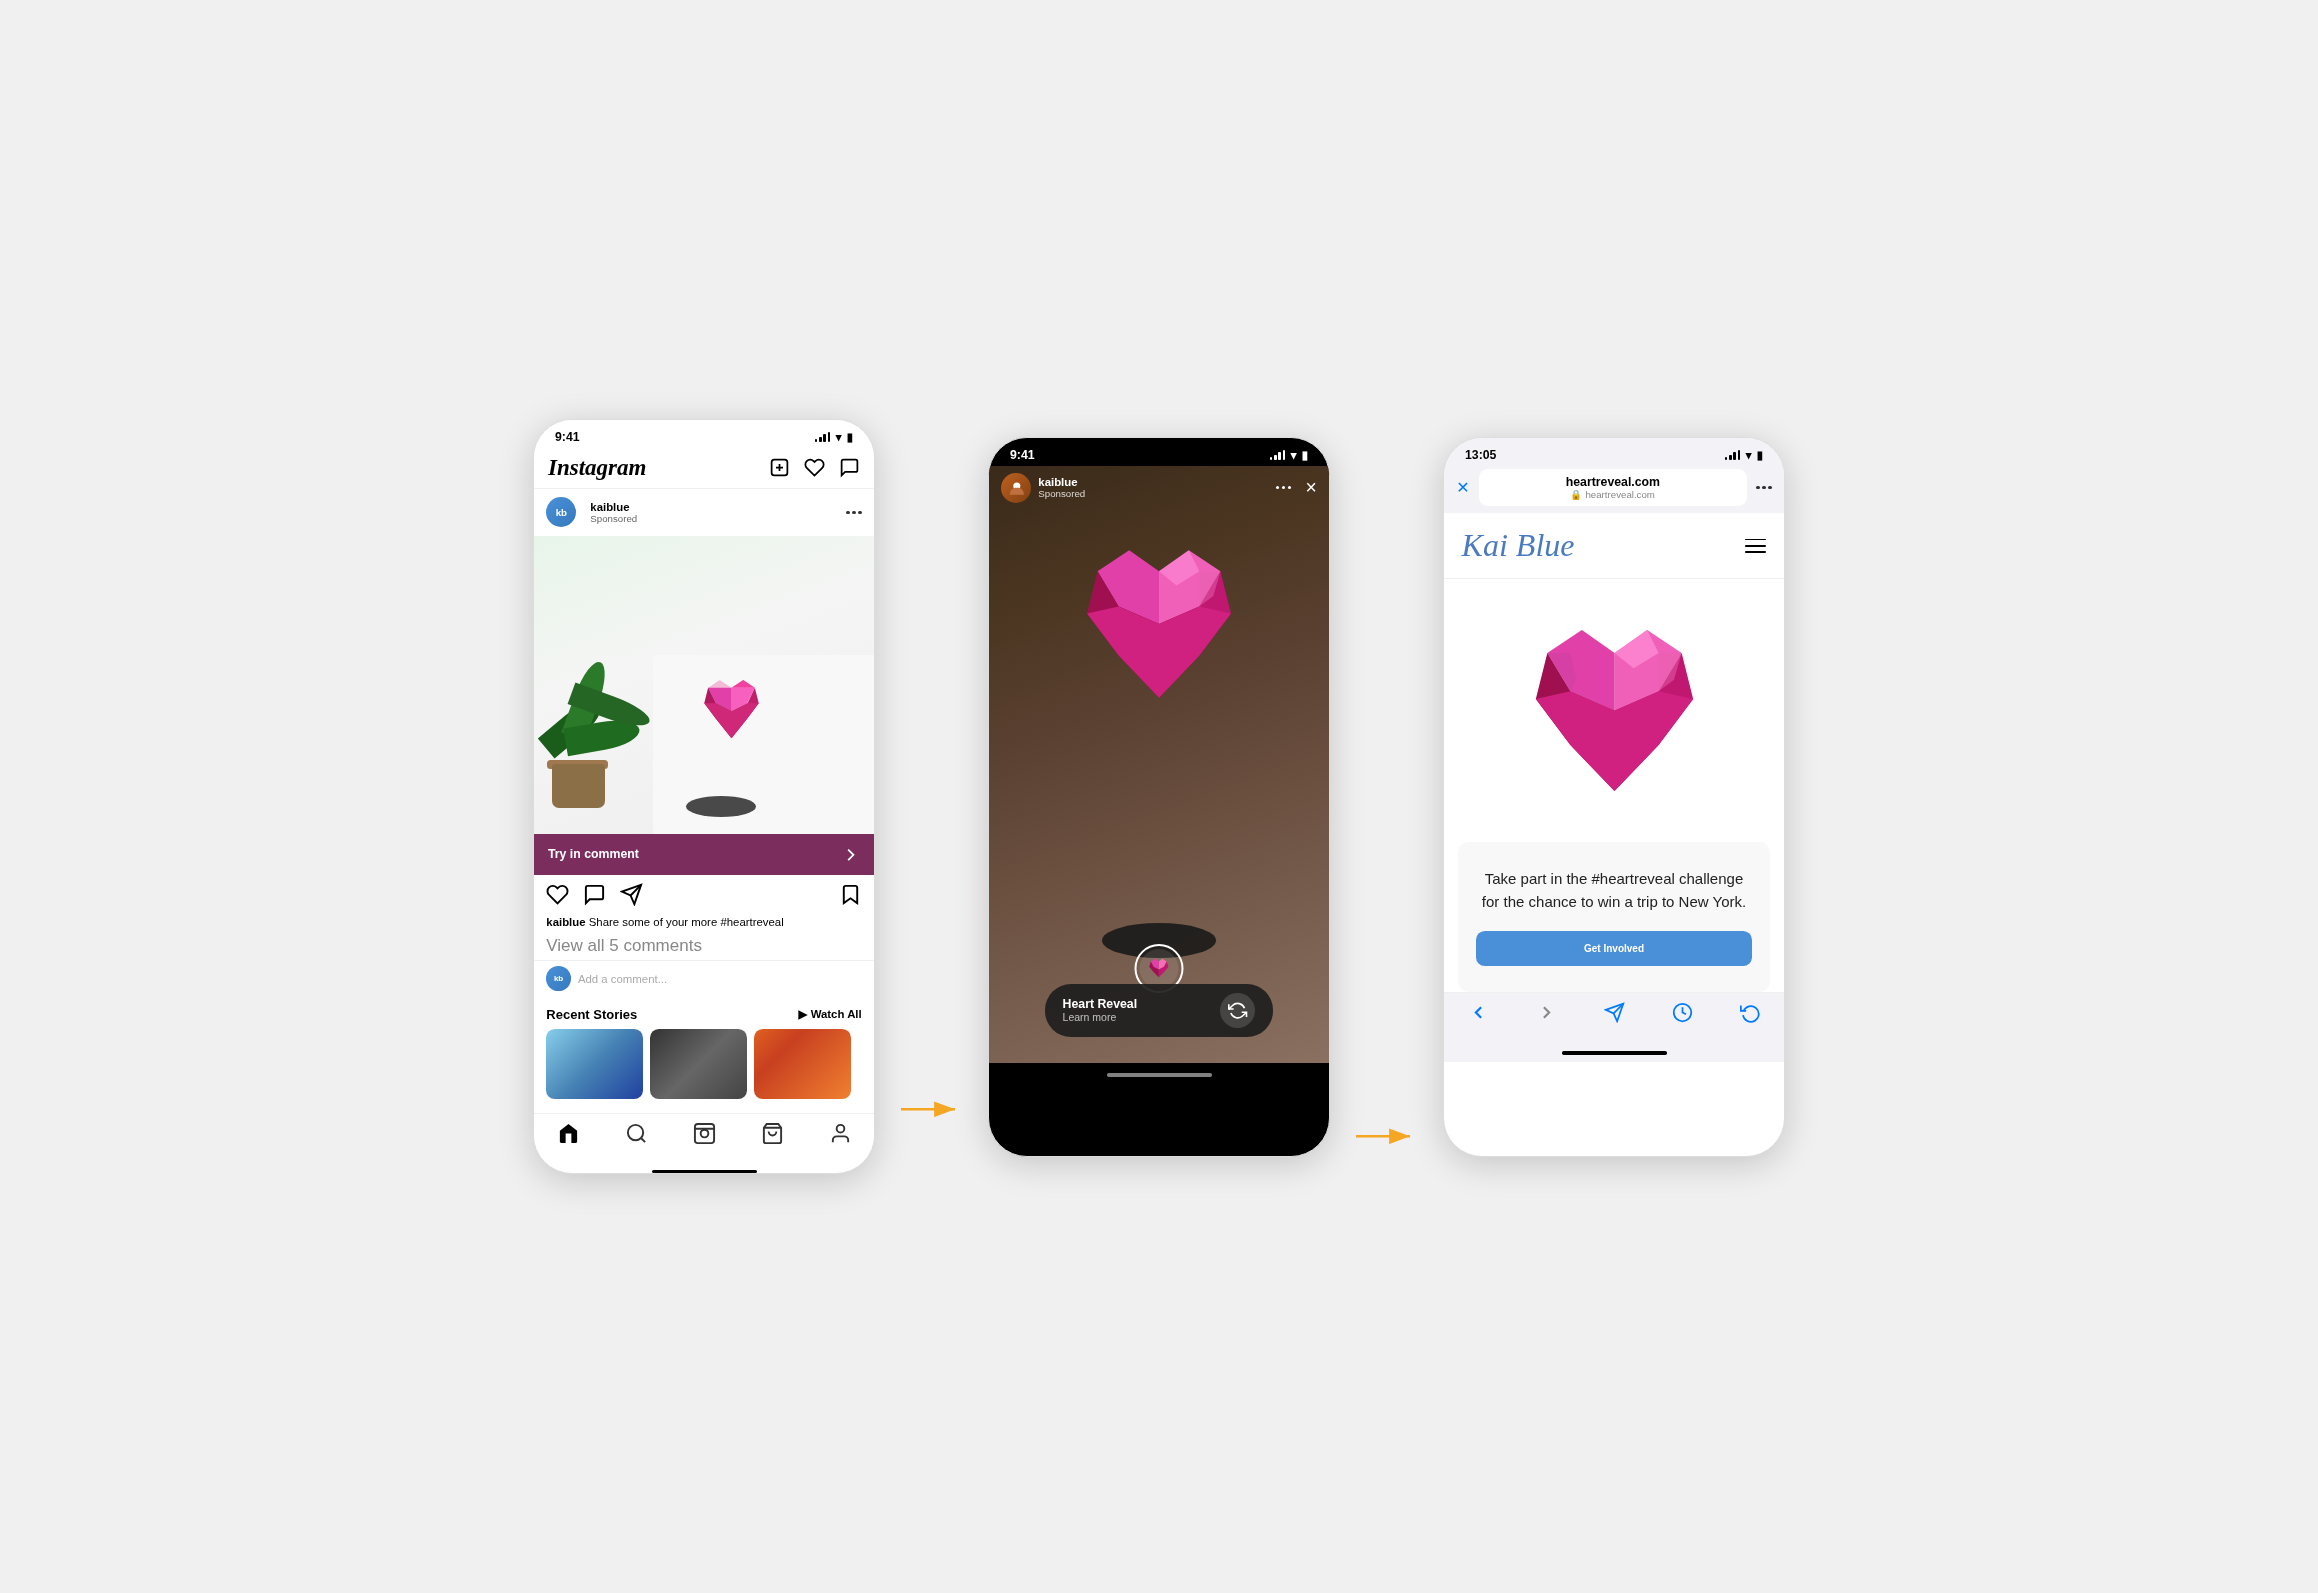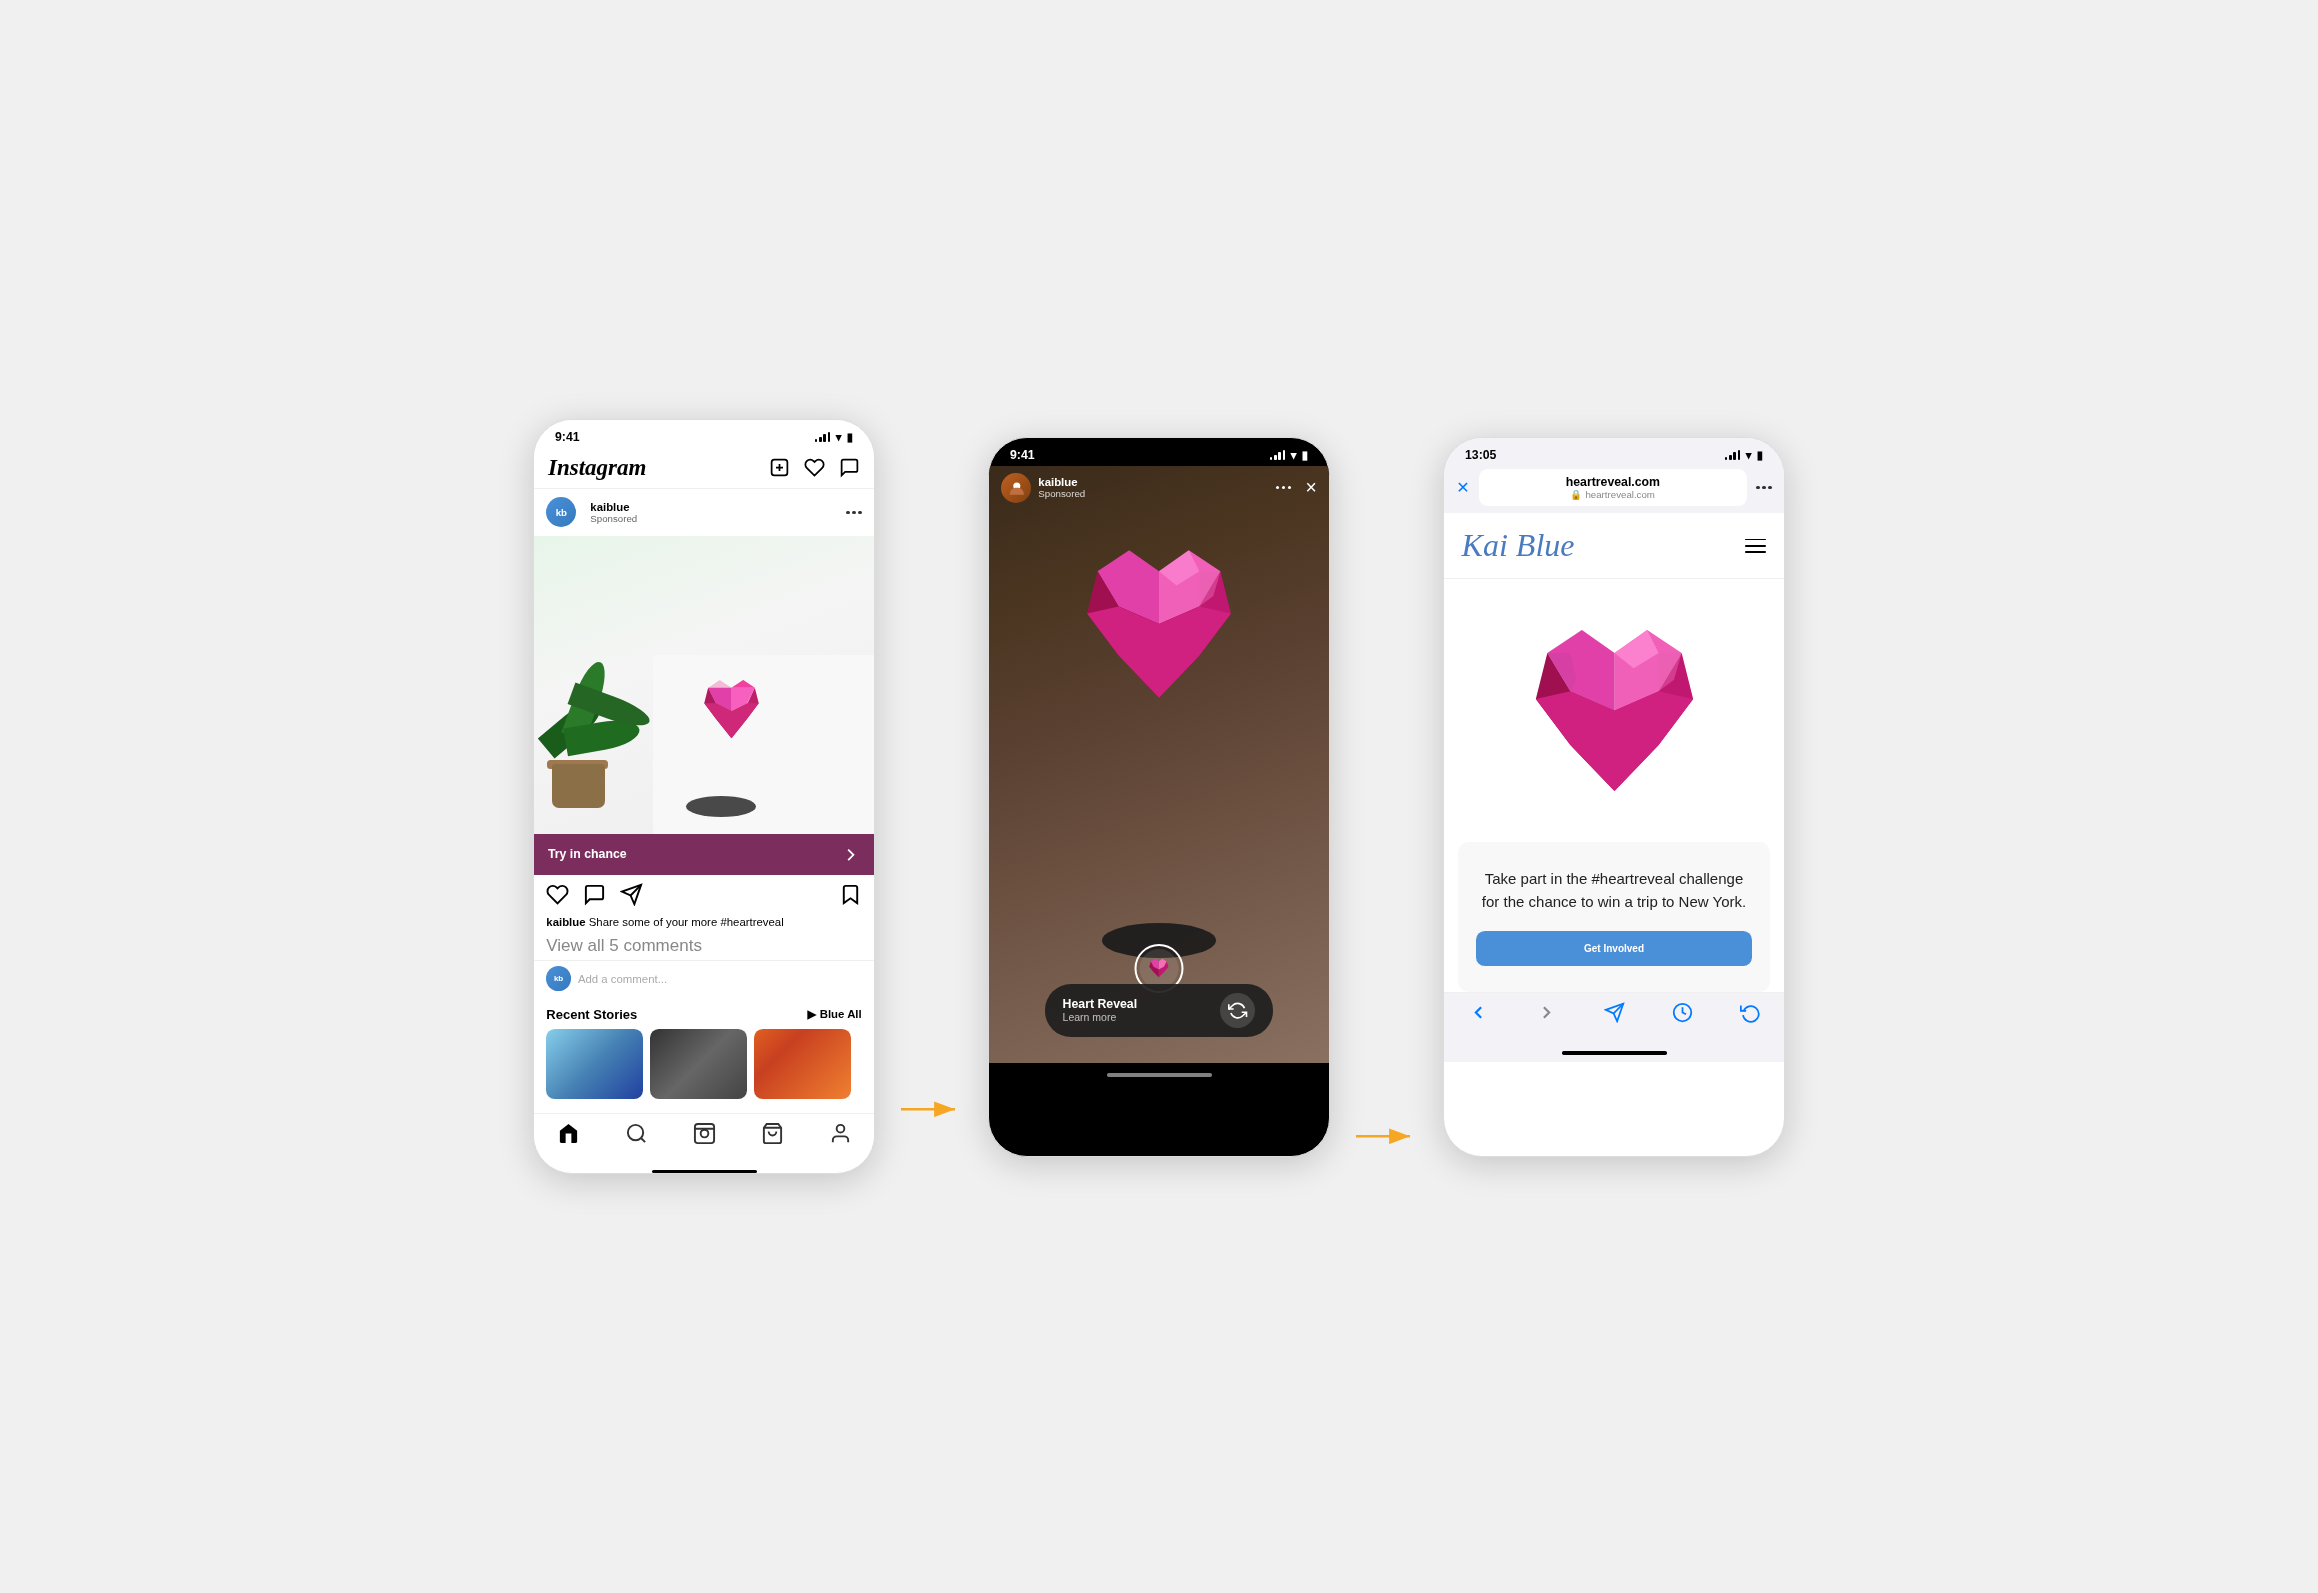--- a/index.html
+++ b/index.html
@@ -781,21 +781,21 @@
           <polygon points="50,15 80,15 70,35 50,45" fill="#f860c0"></polygon>
           <polygon points="50,15 50,45 30,35 20,15" fill="#e040a8"></polygon>
           <polygon points="20,15 15,35 30,55 50,80 50,45 30,35" fill="#b01860"></polygon>
           <polygon points="50,45 70,35 85,35 70,55 50,80 30,55 15,35 30,35" fill="#d02878"></polygon>
         </svg>
       </div>
 
     </div>
 
     <div class="try-in-camera">
-      <span>Try in chance</span>
+      <span>Try in comment</span>
       <svg width="17.6" height="17.6" viewBox="0 0 20 20" fill="#fff">
         <path d="M7 4l6 6-6 6" stroke="#fff" stroke-width="2" fill="none"></path>
       </svg>
     </div>
 
     <div class="ig-actions">
       <div class="ig-actions-left">
         <svg width="23" height="23" viewBox="0 0 24 24" fill="none" stroke="#000" stroke-width="2">
           <path d="M20.84 4.61a5.5 5.5 0 0 0-7.78 0L12 5.67l-1.06-1.06a5.5 5.5 0 0 0-7.78 7.78l1.06 1.06L12 21.23l7.78-7.78 1.06-1.06a5.5 5.5 0 0 0 0-7.78z"></path>
         </svg>
@@ -821,21 +821,21 @@
 
     <div class="ig-add-comment">
       <div class="ig-comment-avatar">kb</div>
       <span class="ig-comment-placeholder">Add a comment...</span>
     </div>
 
     <div class="ig-stories-header">
       <span class="ig-stories-title">Recent Stories</span>
       <div class="ig-watch-all">
         <span>▶</span>
-        <span>Blue All</span>
+        <span>Watch All</span>
       </div>
     </div>
 
     <div class="ig-stories-row">
       <div class="story-thumb story-thumb-1"></div>
       <div class="story-thumb story-thumb-2"></div>
       <div class="story-thumb story-thumb-3"></div>
     </div>
 
     <div class="ig-bottom-nav">

